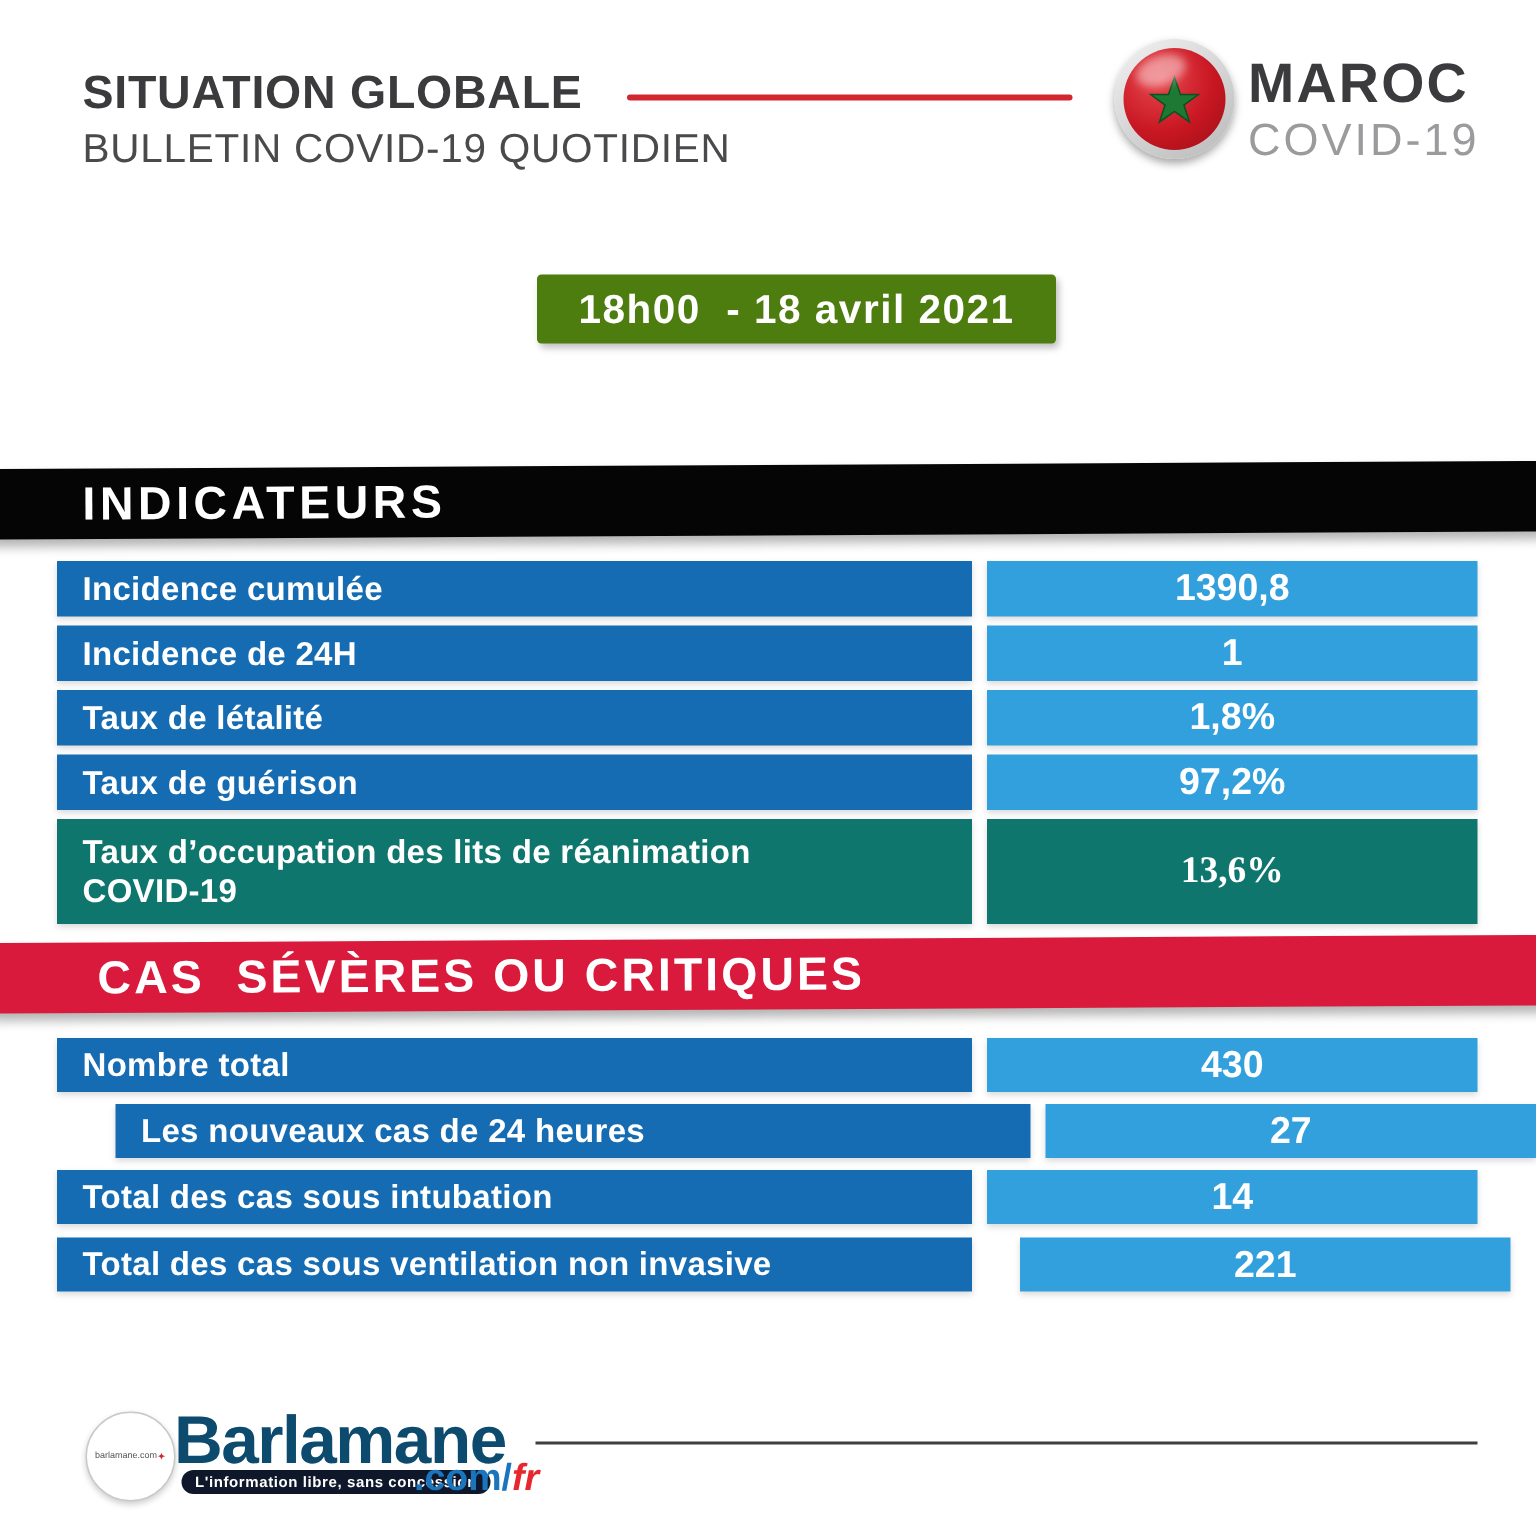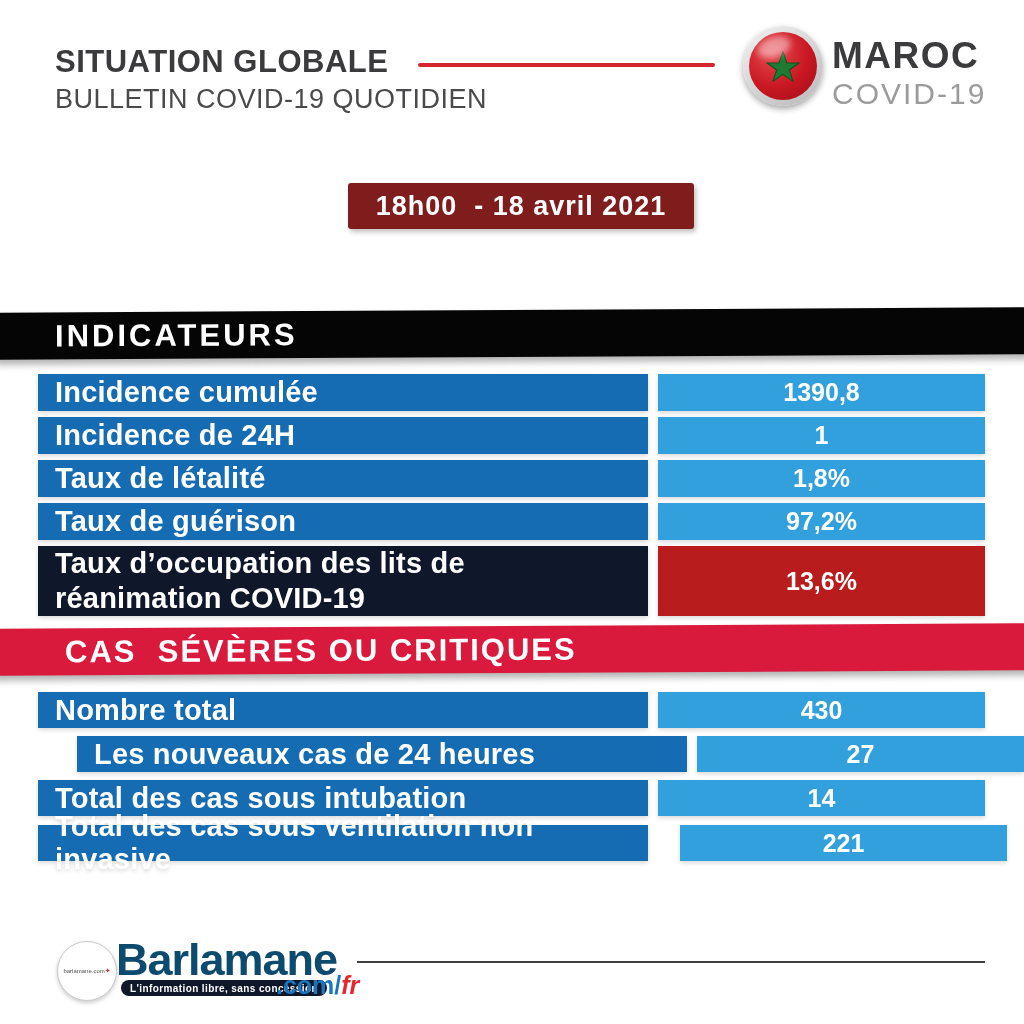--- a/index.html
+++ b/index.html
@@ -43,22 +43,22 @@
     position:absolute; left:832px; top:35px;
     font-size:37px; font-weight:bold; color:#3b3a3c; letter-spacing:1.5px;
   }
   .brand-label {
     position:absolute; left:832px; top:77px;
     font-size:30px; font-weight:300; color:#9b9a9c; letter-spacing:2px;
   }
 
   
   .date-badge {
-    position:absolute; left:348px; top:183px; width:346px; height:46px;
-    background:#7f1d1d; border-radius:3px; color:#ffffff;
+    position:absolute; left:358px; top:183px; width:346px; height:46px;
+    background:#4d7c0f; border-radius:3px; color:#ffffff;
     font-size:27px; font-weight:bold; letter-spacing:1px;
     display:flex; align-items:center; justify-content:center;
     box-shadow:2px 3px 5px rgba(0,0,0,0.25);
     white-space:pre;
   }
 
   
   .banner {
     position:absolute; left:-6px; width:1036px; height:47px;
     display:flex; align-items:center;
@@ -69,31 +69,31 @@
   .banner-black { top:310px; background:#050505; font-size:31px; letter-spacing:3px; padding-left:61px; }
   .banner-red   { top:626px; background:#da1a3c; font-size:31px; letter-spacing:2px; padding-left:71px; }
 
   
   .row {
     position:absolute; left:38px; width:947px; display:flex; gap:10px;
     filter:drop-shadow(0 2px 2px rgba(0,0,0,0.15));
   }
   .row .cell-label {
     flex:0 0 610px; display:flex; align-items:center;
-    padding-left:17px; color:#ffffff; font-weight:bold; font-size:29px;
+    padding-left:17px; color:#ffffff; font-weight:bold; font-size:22px;
     letter-spacing:0.2px;
   }
   .row .cell-value {
     flex:0 0 327px; display:flex; align-items:center; justify-content:center;
     color:#ffffff; font-weight:bold; font-size:25px;
   }
   .row.blue .cell-label { background:#156cb2; }
   .row.blue .cell-value { background:#33a0de; }
-  .row.orange .cell-label { background:#0f172a; }
-  .row.orange .cell-value { background:#b91c1c; }
+  .row.orange .cell-label { background:#0f766e; }
+  .row.orange .cell-value { background:#0f766e;font-family:Liberation Serif, serif; }
   .row.orange .cell-label span { max-width:500px; line-height:1.2; }
 
   .r1 { top:374px; height:37px; }
   .r2 { top:417px; height:37px; }
   .r3 { top:460px; height:37px; }
   .r4 { top:503px; height:37px; }
   .r5 { top:546px; height:70px; }
   .r6 { top:692px; height:36px; }
   .r7 { top:736px; height:36px;margin-left:39px; }
   .r8 { top:780px; height:36px; }

